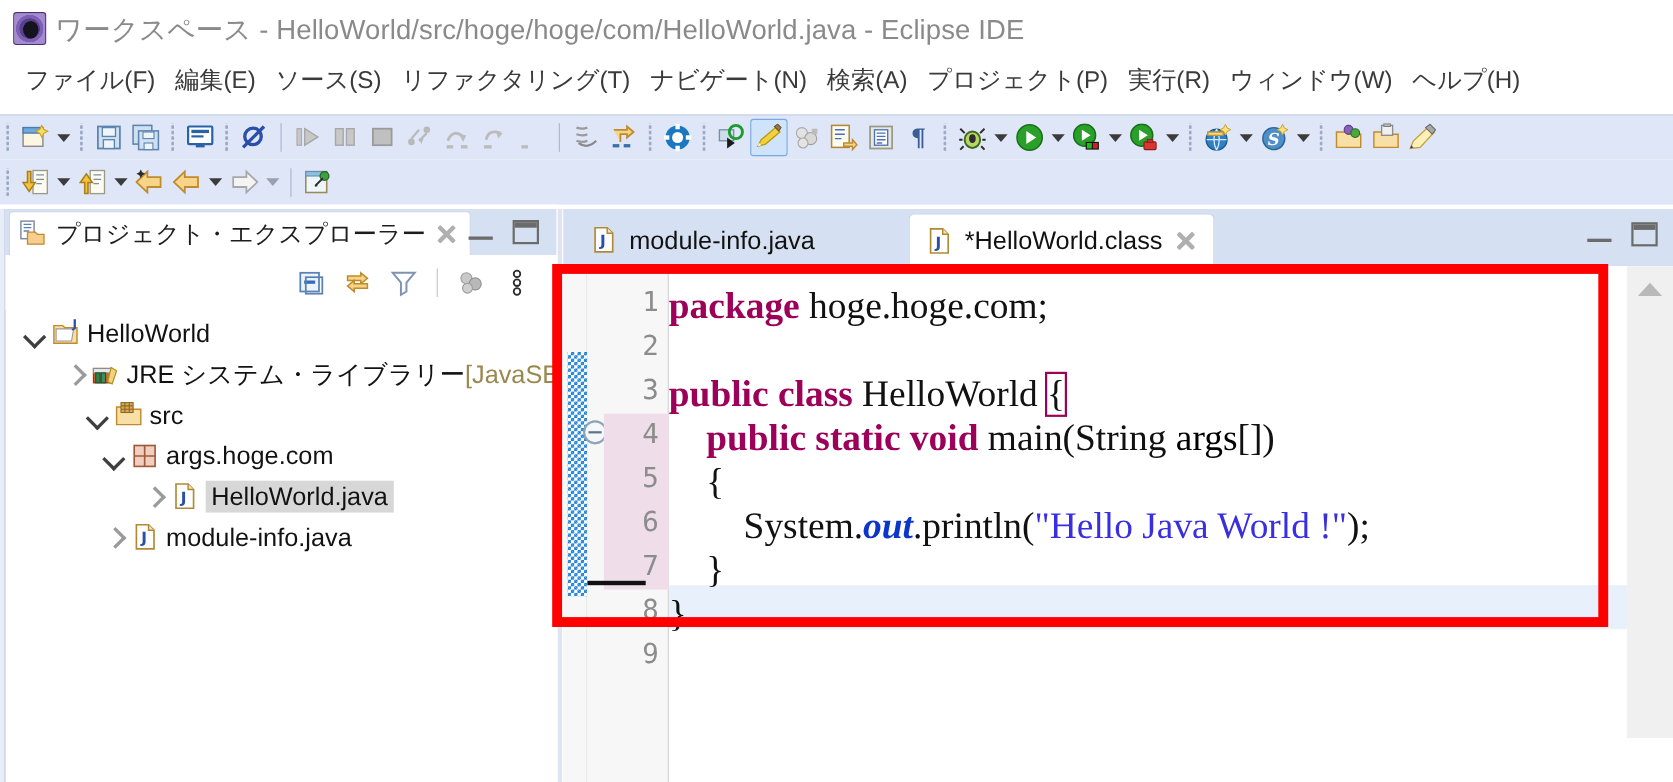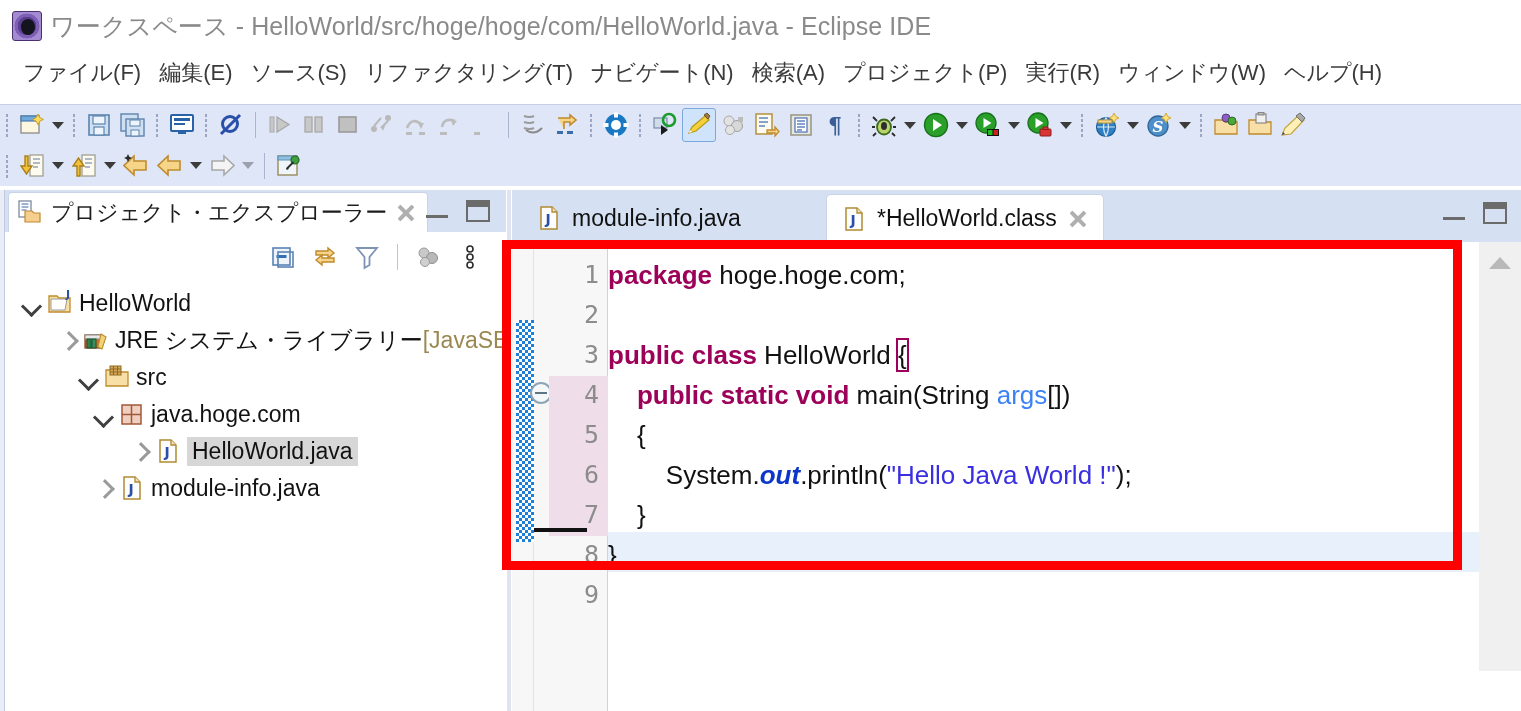--- a/index.html
+++ b/index.html
@@ -149,27 +149,27 @@
   .num-line { position:absolute; right:8px; font-family:"DejaVu Sans Mono", monospace;
               font-size:25px; color:#8c8c8c;}
   .blackbar { position:absolute; left:22px; width:53px; height:4px; background:#111;}
   .fold-minus {
     position:absolute; width:22px; height:22px; border:2px solid #8ea4b5; border-radius:50%;
     background:#f4f8fb;
   }
   .fold-minus::after{content:"";position:absolute;left:3px;top:8px;width:12px;height:2px;background:#5d7486;}
 
   .code { position:absolute; left:96px; top:0; right:42px; height:469px;
-          font-family:Liberation Sans, sans-serif; font-size:26px; color:#111;}
+          font-family:Liberation Serif, serif; font-size:34px; color:#111;}
   .cl { position:absolute; left:0; white-space:pre; }
   .cur-line-hl { position:absolute; left:96px; right:42px; height:40px; background:#e8f1fb;}
   .kw { color:#9c0058; font-weight:bold; }
   .str { color:#3a2fe0; }
   .fld { color:#0b36c9; font-weight:bold; font-style:italic;}
-  .arg { color:#3b82f6; }
+  .arg { color:#000000; }
   .brkt { outline:2px solid #9c0058; }
 
   .ed-scroll { position:absolute; right:0; top:0; width:42px; height:469px; background:#f0f0f0;}
   .sb-up { position:absolute; left:0; top:0; width:42px; height:42px; display:flex; align-items:center; justify-content:center;}
   .sb-up i { width:0;height:0;border-left:11px solid transparent;border-right:11px solid transparent;
              border-bottom:12px solid #b9b9b9;}
   .ed-scroll-bottom-gap { position:absolute; right:0; bottom:0; width:42px; height:40px; background:#ffffff;}
 
   .vsplit { position:absolute; left:506px; top:190px; width:6px; height:521px; background:#ffffff;}
   .vsplit-line { position:absolute; left:507px; top:190px; width:4px; height:521px; background:#dfe4f0;}
@@ -627,21 +627,21 @@
         <span class="twisty down"></span>
         <span class="t-ico">
           <svg class="ico" viewBox="0 0 26 26" xmlns="http://www.w3.org/2000/svg">
             <rect x="3" y="4" width="19" height="19" fill="#f0cfc0" stroke="#a05a3a" stroke-width="1.5"></rect>
             <g stroke="#a05a3a" stroke-width="1.5">
               <line x1="12.5" y1="4" x2="12.5" y2="23"></line>
               <line x1="3" y1="13.5" x2="22" y2="13.5"></line>
             </g>
           </svg>
         </span>
-        <span class="tree-label">java.hoge.com</span>
+        <span class="tree-label">args.hoge.com</span>
       </div>
       <div class="tree-row" style="padding-left: 122px;">
         <span class="twisty right"></span>
         <span class="t-ico">
           <svg class="ico" viewBox="0 0 26 26" xmlns="http://www.w3.org/2000/svg">
             <path d="M5 2 h11 l5 5 v17 H5z" fill="#fdfdfd" stroke="#b08a32" stroke-width="1.5"></path>
             <path d="M16 2 v5 h5" fill="#f2e2bd" stroke="#b08a32" stroke-width="1.3"></path>
             <text x="12" y="19" font-size="14" font-family="DejaVu Sans, sans-serif" font-weight="bold" fill="#2a4fa8" text-anchor="middle">J</text>
           </svg>
         </span>

